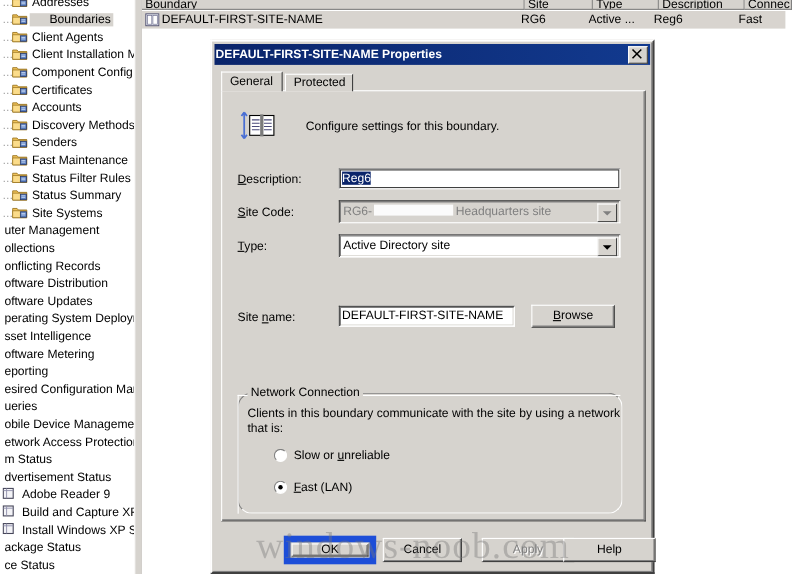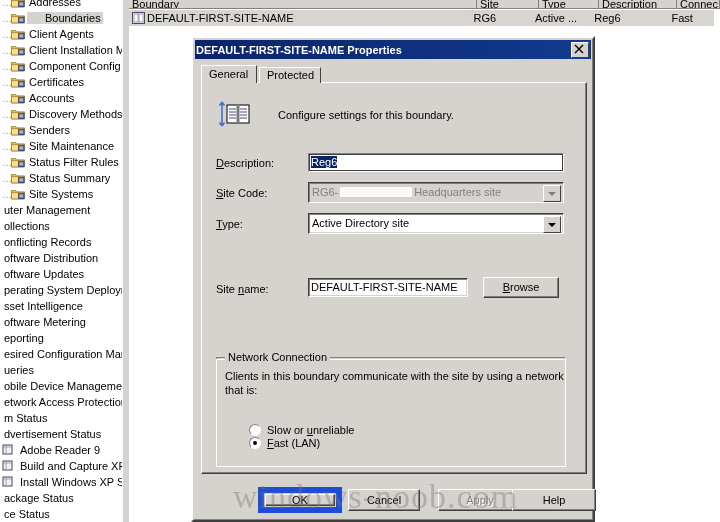--- a/index.html
+++ b/index.html
@@ -188,21 +188,21 @@
     position: absolute; inset: 1px; background: #d6d3ce;
     border-top: 1px solid #ffffff; border-left: 1px solid #ffffff;
     border-right: 1px solid #404040; border-bottom: 1px solid #404040;
     box-shadow: inset -1px -1px 0 #808080;
     display: flex; align-items: center; justify-content: center;
   }
 
   .groupbox {
     position: absolute; box-sizing: border-box;
     border-top: 1px solid #808080; border-left: 1px solid #808080;
-    border-right: 1px solid #ffffff; border-bottom: 1px solid #ffffff;
+    border-right: 1px solid #ffffff; border-bottom: 1px solid #ffffff; border-radius: 13px;
   }
   .groupbox .gb-in {
     position: absolute; inset: 1px 1px -1px -1px;
     border-top: 1px solid #ffffff; border-left: 1px solid #ffffff;
     box-sizing: border-box;
   }
   .gb-title {
     position: absolute; left: 8px; top: -7px; background: #d6d3ce;
     padding: 0 3px; font-size: 11px;
   }
@@ -288,21 +288,21 @@
             <path d="M0.5 2.5h4l1.2 1.4h7.8v7H0.5z" fill="#f2c45a" stroke="#9a7420" stroke-width="0.8"></path>
             <path d="M0.5 4.6h12.8v6.3H0.5z" fill="#fbdc8a" stroke="#9a7420" stroke-width="0.7"></path>
             <rect x="7.5" y="5.5" width="5.5" height="5" fill="#5a7fc0" stroke="#22356a" stroke-width="0.7"></rect>
             <path d="M8.5 7h3.5M8.5 8.4h3.5" stroke="#dfe8fb" stroke-width="0.7"></path>
           </svg></span><span class="tlabel">Senders</span></div>
       <div class="tree-row"><span class="dots">…</span><span class="tico"><svg width="14" height="12" viewBox="0 0 14 12">
             <path d="M0.5 2.5h4l1.2 1.4h7.8v7H0.5z" fill="#f2c45a" stroke="#9a7420" stroke-width="0.8"></path>
             <path d="M0.5 4.6h12.8v6.3H0.5z" fill="#fbdc8a" stroke="#9a7420" stroke-width="0.7"></path>
             <rect x="7.5" y="5.5" width="5.5" height="5" fill="#5a7fc0" stroke="#22356a" stroke-width="0.7"></rect>
             <path d="M8.5 7h3.5M8.5 8.4h3.5" stroke="#dfe8fb" stroke-width="0.7"></path>
-          </svg></span><span class="tlabel">Site Maintenance</span></div>
+          </svg></span><span class="tlabel">Fast Maintenance</span></div>
       <div class="tree-row"><span class="dots">…</span><span class="tico"><svg width="14" height="12" viewBox="0 0 14 12">
             <path d="M0.5 2.5h4l1.2 1.4h7.8v7H0.5z" fill="#f2c45a" stroke="#9a7420" stroke-width="0.8"></path>
             <path d="M0.5 4.6h12.8v6.3H0.5z" fill="#fbdc8a" stroke="#9a7420" stroke-width="0.7"></path>
             <rect x="7.5" y="5.5" width="5.5" height="5" fill="#5a7fc0" stroke="#22356a" stroke-width="0.7"></rect>
             <path d="M8.5 7h3.5M8.5 8.4h3.5" stroke="#dfe8fb" stroke-width="0.7"></path>
           </svg></span><span class="tlabel">Status Filter Rules</span></div>
       <div class="tree-row"><span class="dots">…</span><span class="tico"><svg width="14" height="12" viewBox="0 0 14 12">
             <path d="M0.5 2.5h4l1.2 1.4h7.8v7H0.5z" fill="#f2c45a" stroke="#9a7420" stroke-width="0.8"></path>
             <path d="M0.5 4.6h12.8v6.3H0.5z" fill="#fbdc8a" stroke="#9a7420" stroke-width="0.7"></path>
             <rect x="7.5" y="5.5" width="5.5" height="5" fill="#5a7fc0" stroke="#22356a" stroke-width="0.7"></rect>
@@ -423,21 +423,21 @@
       </div>
       <div class="btn" style="left:281px; top:194px; width:76px; height:21px; line-height:19px;">
         <span><u>B</u>rowse</span>
       </div>
 
       <div class="groupbox" style="left:14px; top:274px; width:350px; height:110px;">
         <div class="gb-in"></div>
         <span class="gb-title">Network Connection</span>
         <span class="gb-desc">Clients in this boundary communicate with the site by using a network that is:</span>
 
-        <div class="radio-row" style="left:32px; top:50px;margin-top:16px;">
+        <div class="radio-row" style="left:32px; top:50px;">
           <span class="radio"></span>
           <span>Slow or <u>u</u>nreliable</span>
         </div>
         <div class="radio-row" style="left:32px; top:79px;">
           <span class="radio">
               <span class="dot"></span>
             </span>
           <span><u>F</u>ast (LAN)</span>
         </div>
       </div>

